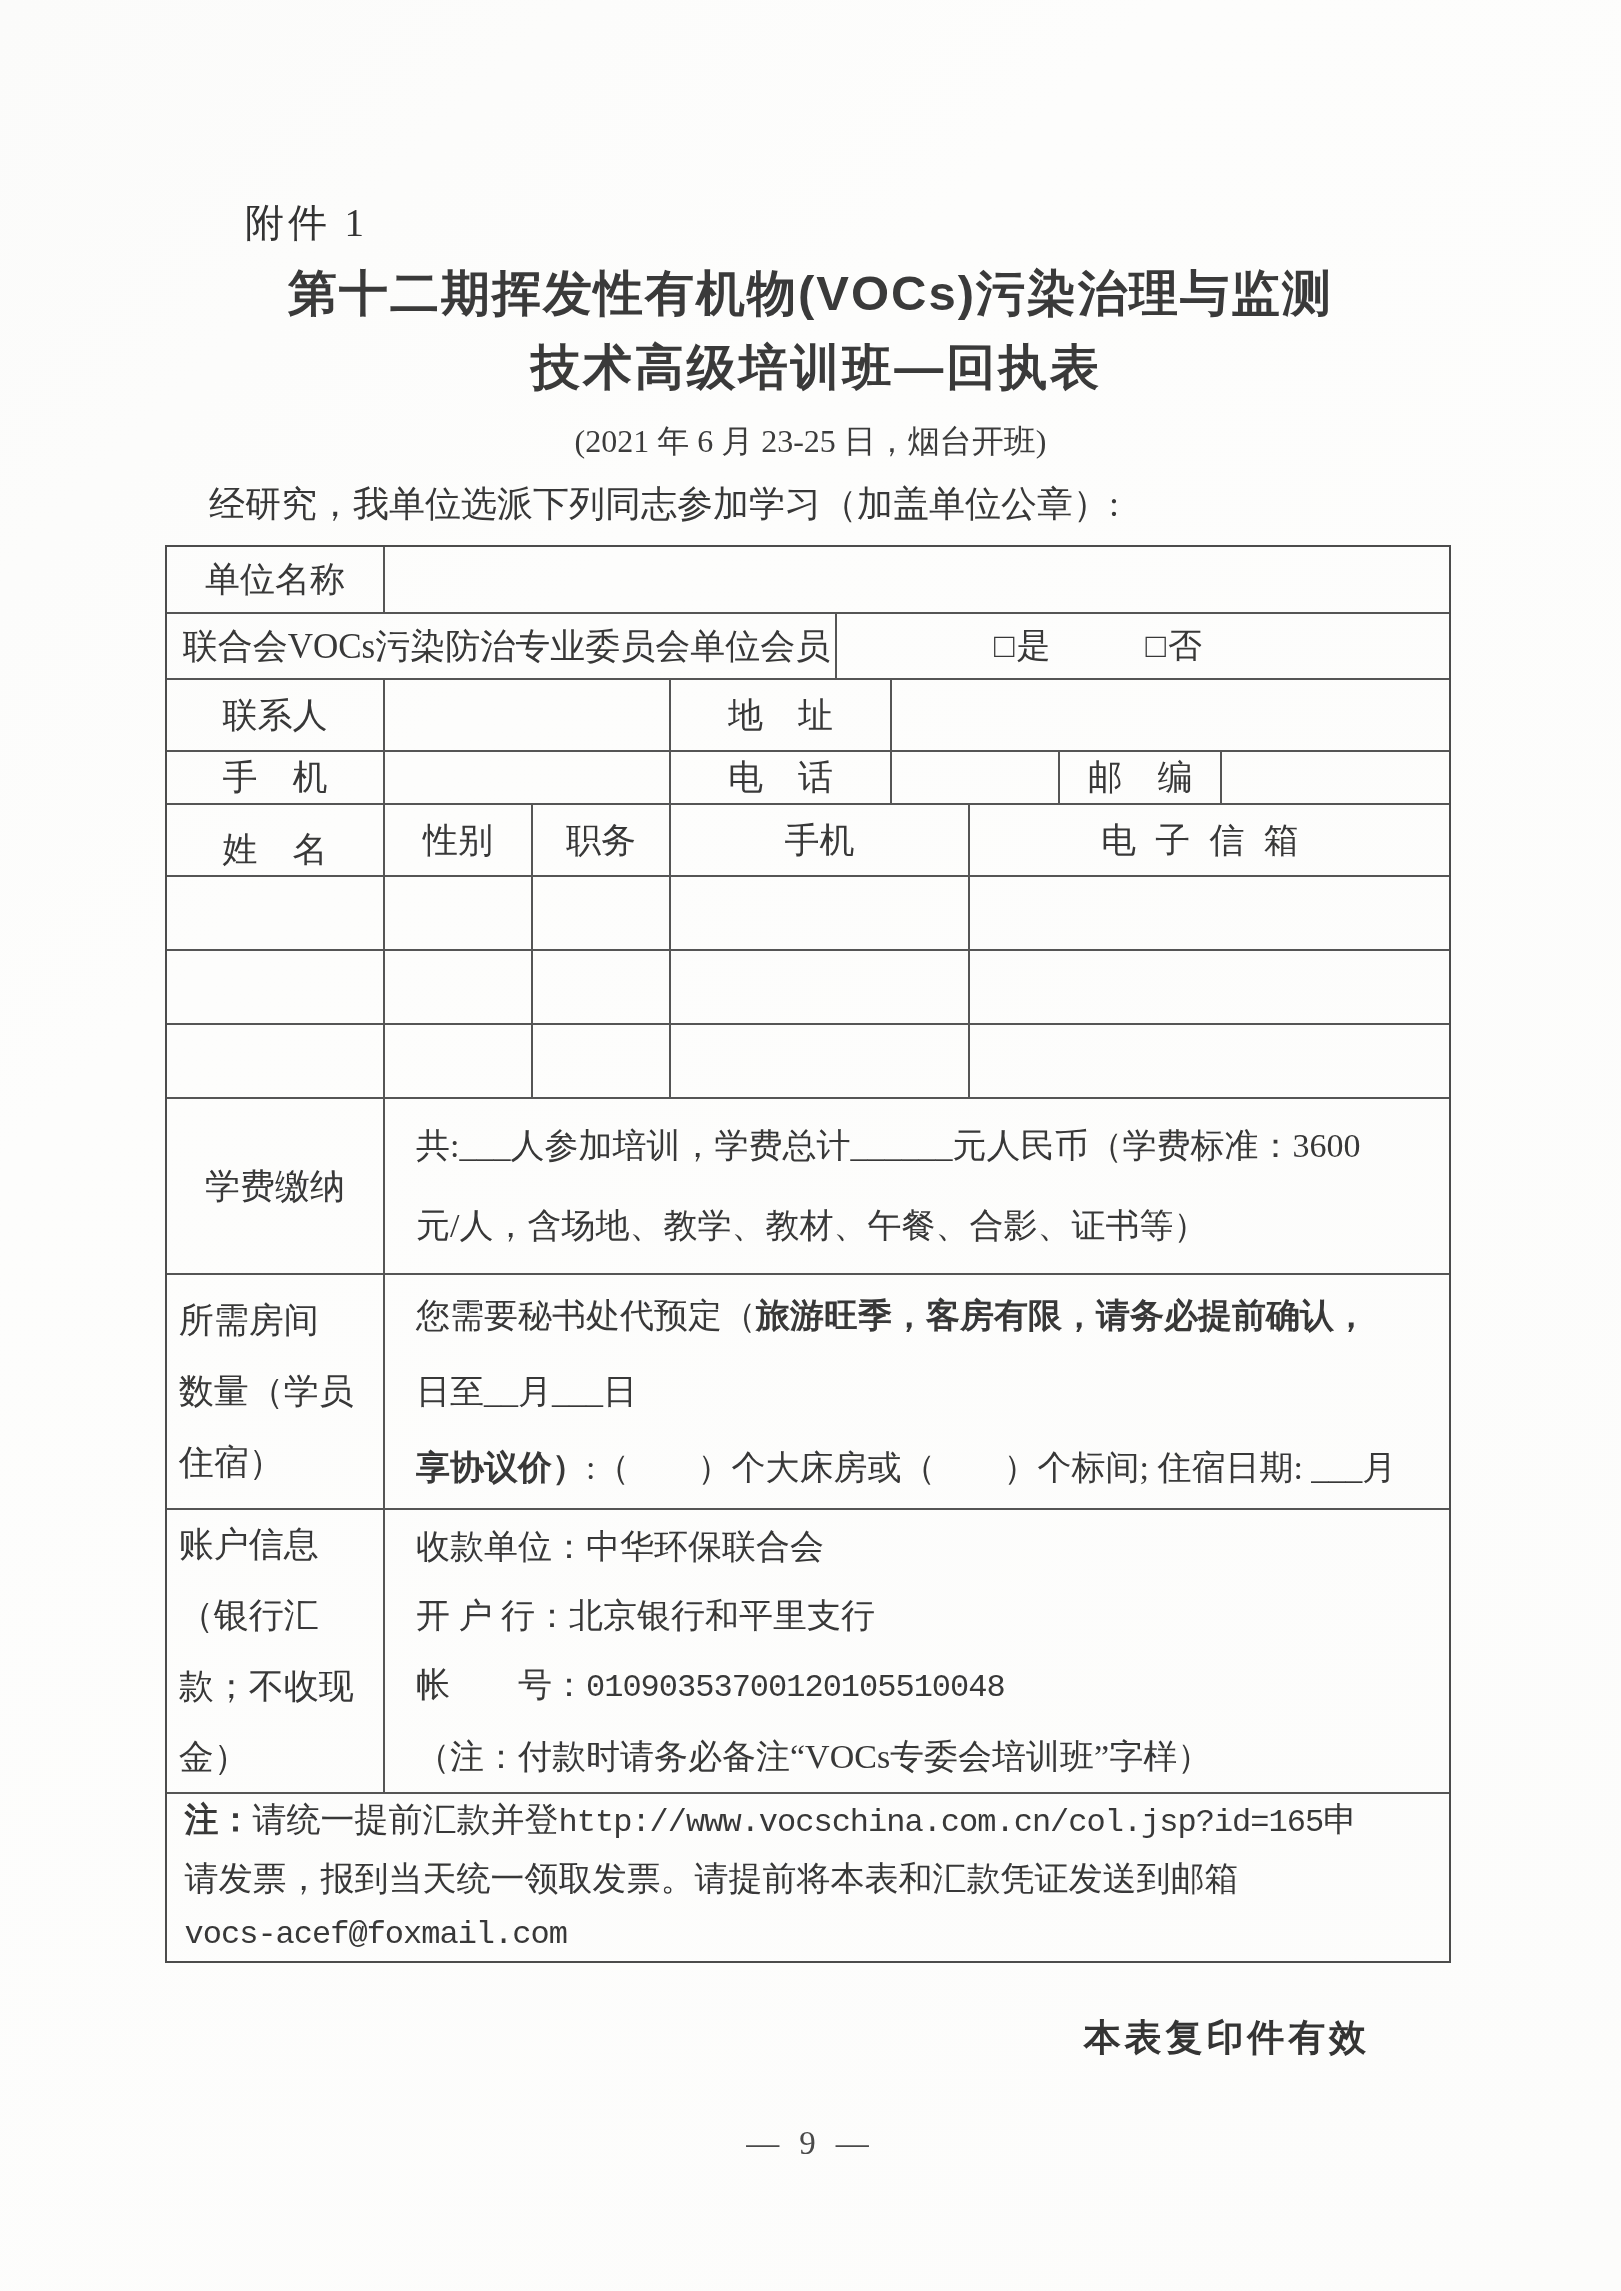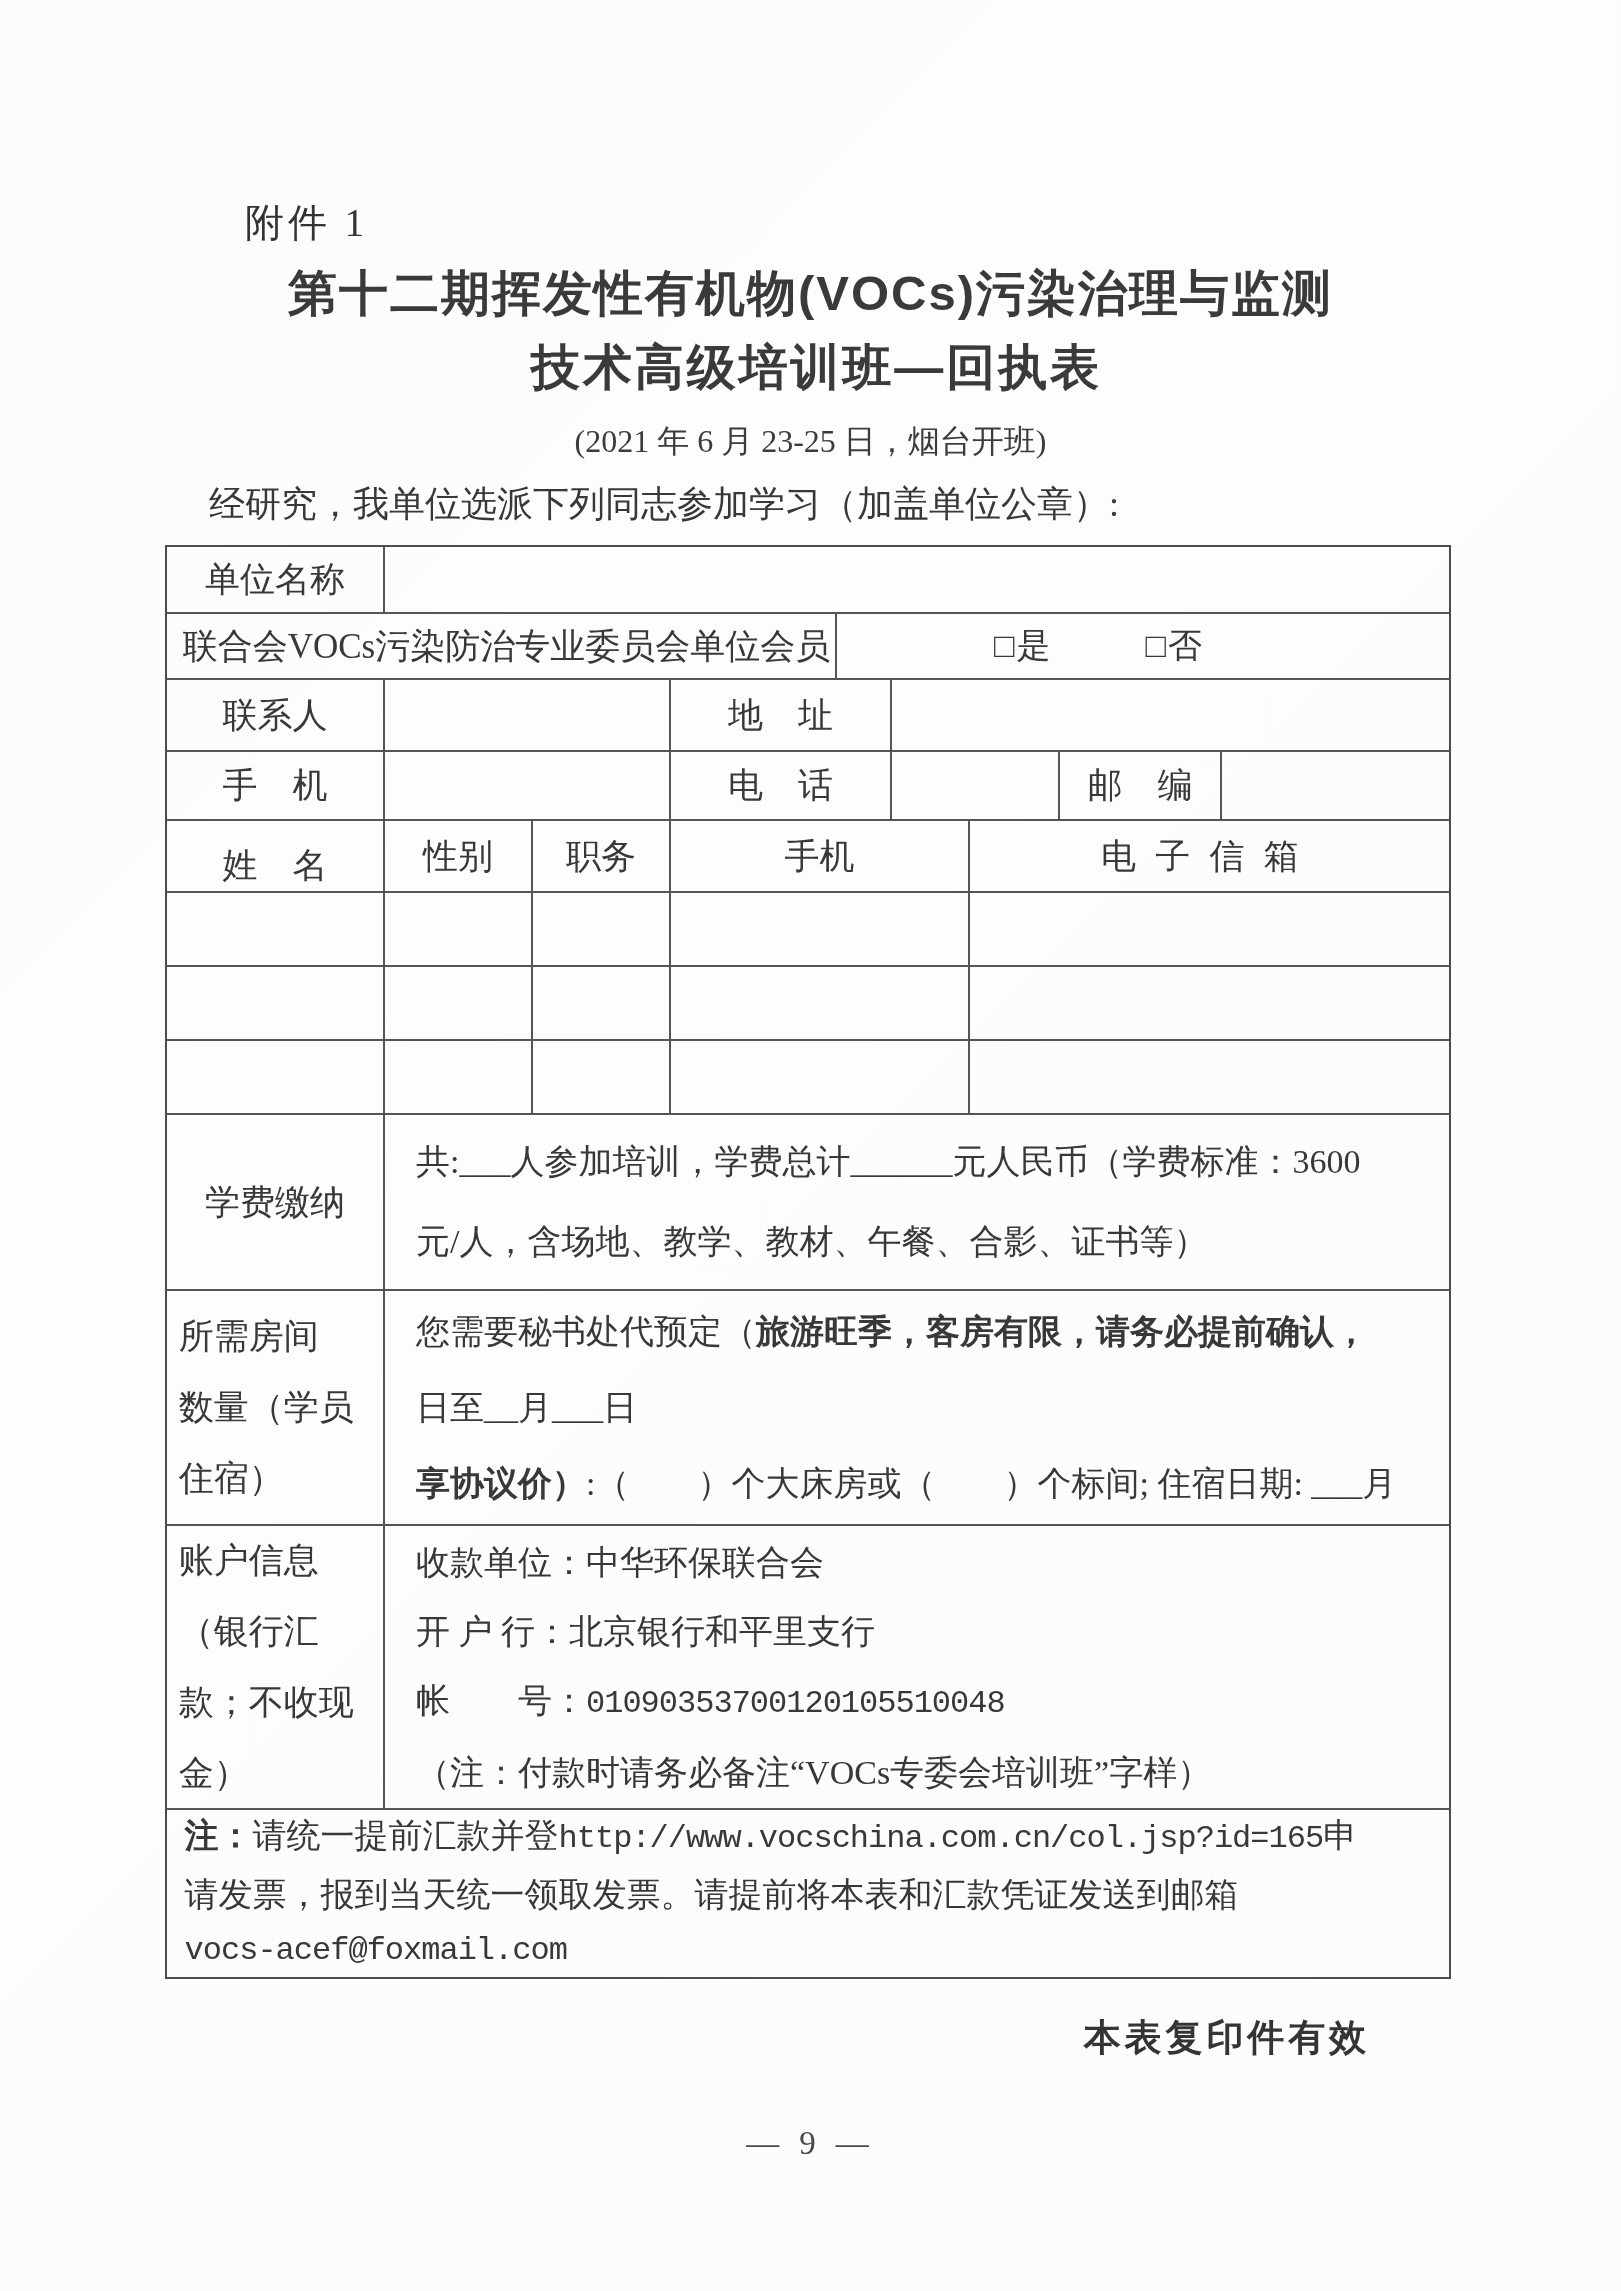--- a/index.html
+++ b/index.html
@@ -87,21 +87,21 @@
       </div>
     </div>
 
     <div class="row" style="height:72px;">
       <div class="cell lbl" style="width:216px;">联系人</div>
       <div class="cell" style="width:286px;"></div>
       <div class="cell lbl" style="width:221px;">地　址</div>
       <div class="cell grow"></div>
     </div>
 
-    <div class="row" style="height:69px;">
+    <div class="row" style="height:53px;">
       <div class="cell lbl" style="width:216px;">手　机</div>
       <div class="cell" style="width:286px;"></div>
       <div class="cell lbl" style="width:221px;">电　话</div>
       <div class="cell" style="width:144px;"></div>
       <div class="cell lbl" style="width:162px;margin-left:24px;">邮　编</div>
       <div class="cell grow"></div>
     </div>
 
     <div class="row" style="height:72px;">
       <div class="cell lbl" style="width:216px;margin-top:19px;">姓　名</div>

